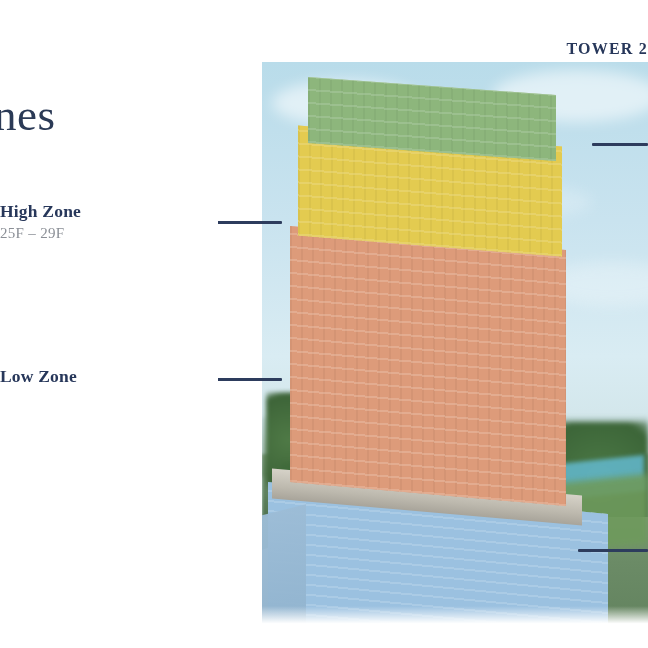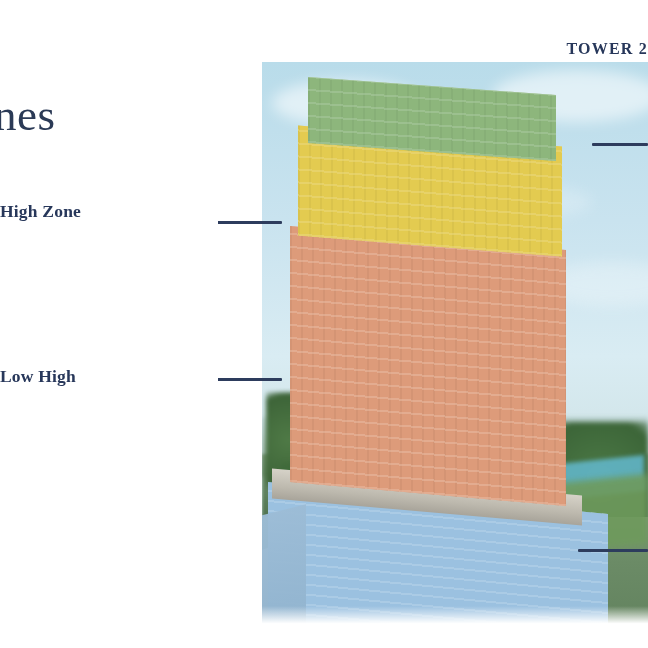--- a/index.html
+++ b/index.html
@@ -236,23 +236,24 @@
 
   <div id="photo-bottom-fade"></div>
 </div>
 <div id="photo-footer"></div>
 
 <div id="left-panel">
   <div id="heading-partial">nes</div>
 
   <div class="zone-label" id="high-zone-label">
     <div class="zone-title">High Zone</div>
+    <div class="zone-range">25F – 29F</div>
   </div>
 
   <div class="zone-label" id="low-zone-label">
-    <div class="zone-title">Low High</div>
+    <div class="zone-title">Low Zone</div>
   </div>
 </div>
 
 <div class="leader-line" id="high-zone-leader"></div>
 <div class="leader-line" id="low-zone-leader"></div>
 <div class="leader-line" id="right-leader-top"></div>
 <div class="leader-line" id="right-leader-bottom"></div>
 
 </body></html>

